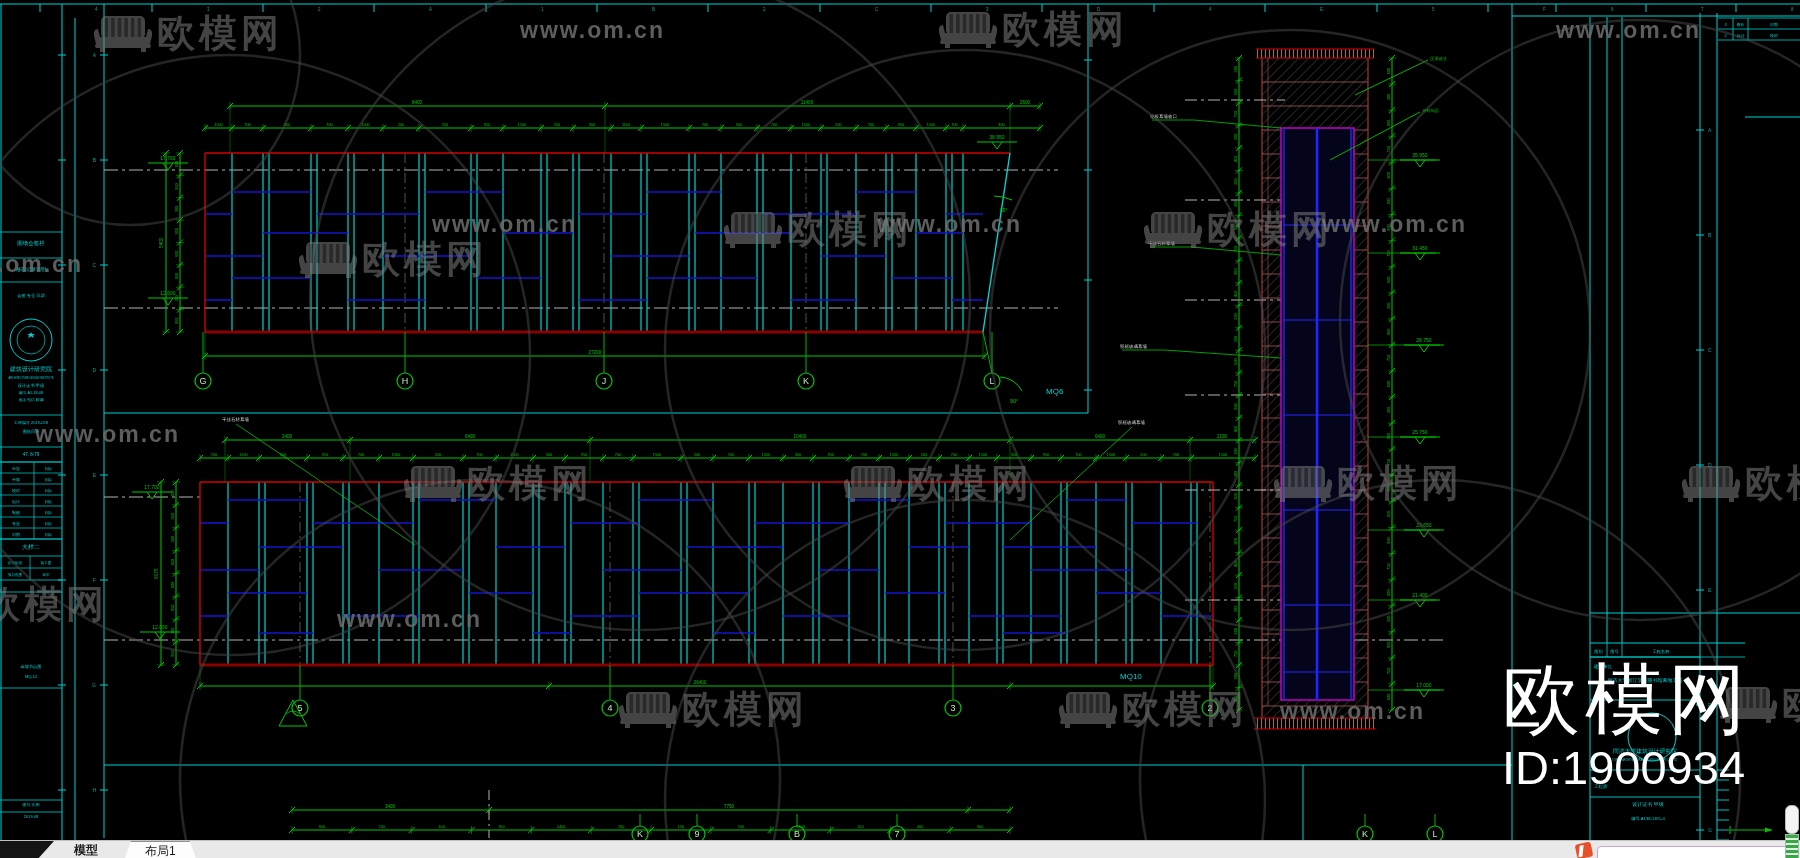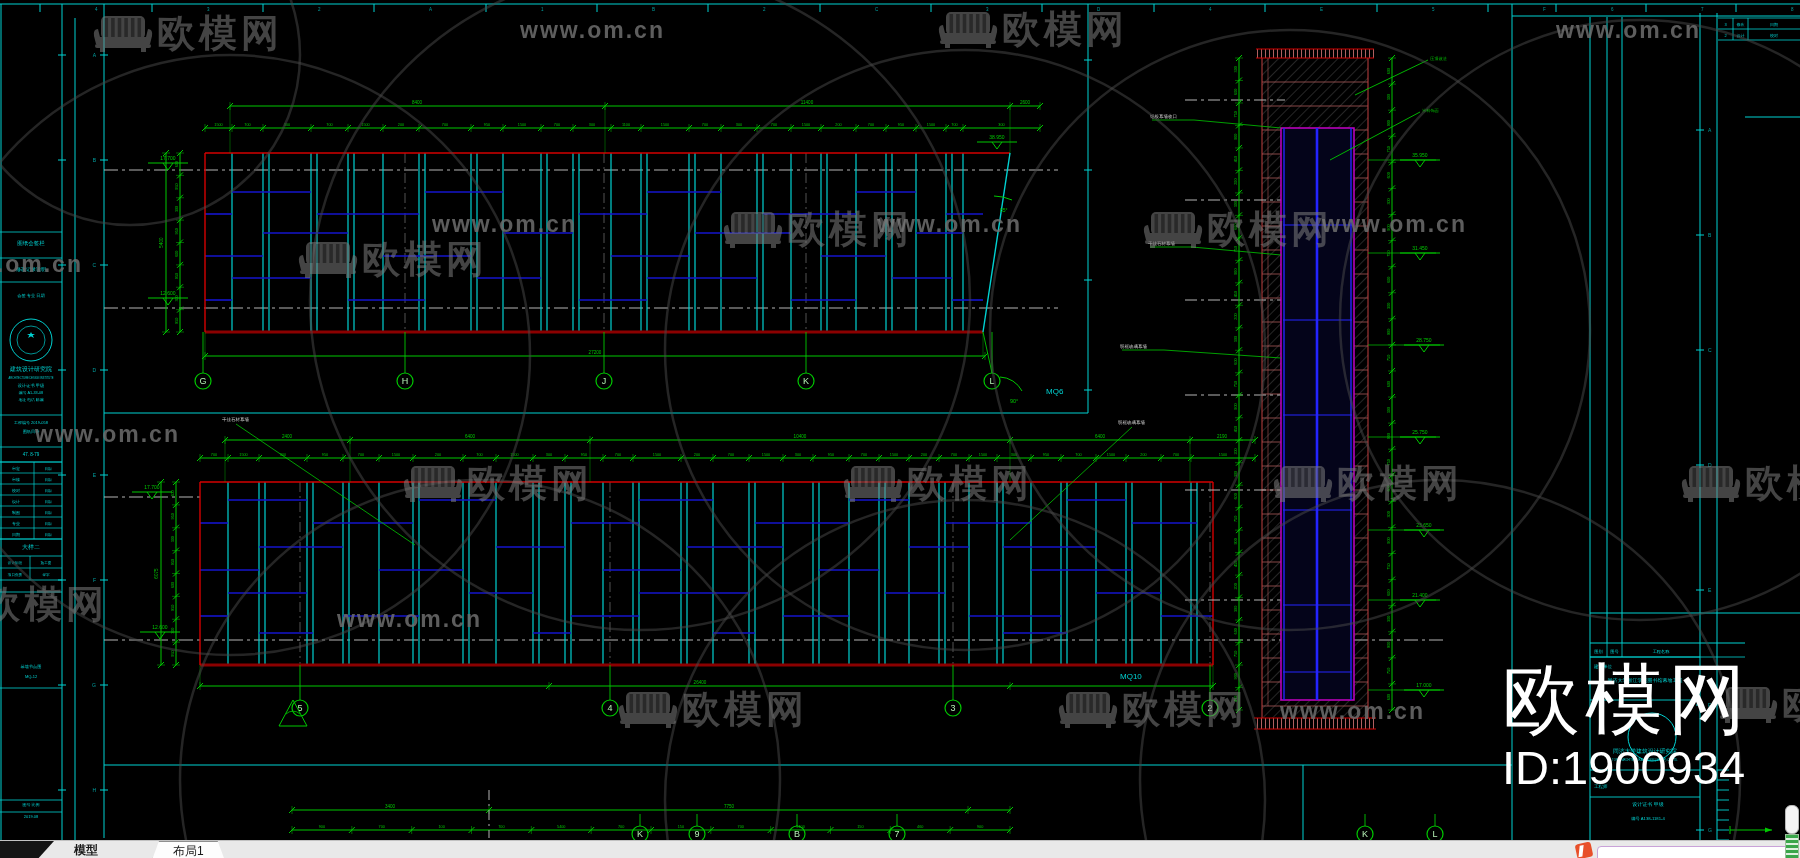--- a/index.html
+++ b/index.html
@@ -5,21 +5,21 @@
   html,body{margin:0;padding:0;background:#000;}
   .stage{position:relative;width:1800px;height:858px;background:#000;overflow:hidden;
          font-family:"Liberation Sans",sans-serif;}
   svg text{font-family:"Liberation Sans",sans-serif;}
   
   .big-wm{position:absolute;left:1502px;top:660px;color:#fff;line-height:1;z-index:30;pointer-events:none;}
   .big-wm .brand{font-size:78px;letter-spacing:5px;font-weight:400;}
   .big-wm .wmid{font-size:47px;letter-spacing:0px;font-weight:400;margin-top:6px;}
   
   .statusbar{position:absolute;left:0;top:840px;width:1800px;height:18px;background:#e9e9e9;
-             border-top:1px solid #c2c2c2;z-index:20;display:flex;align-items:stretch;gap:28px;}
+             border-top:1px solid #c2c2c2;z-index:20;display:flex;align-items:stretch;}
   .corner-wedge{position:absolute;left:0;top:0;width:54px;height:18px;background:#141414;
                 clip-path:polygon(0 0,100% 0,70% 100%,0 100%);}
   .tab{position:relative;font-size:12px;color:#1a1a1a;padding:1px 16px 0 16px;display:flex;
        align-items:center;height:17px;}
   .tab.model{margin-left:58px;font-weight:bold;}
   .tab.layout{background:#fdfdfd;border:1px solid #8f8f8f;border-bottom:none;margin-left:10px;
               clip-path:polygon(7px 0,calc(100% - 7px) 0,100% 100%,0 100%);padding:1px 20px 0 20px;}
   
   .popup{position:absolute;left:1597px;top:846px;width:198px;height:12px;background:#fff;
          border:1px solid #c9a2d8;border-radius:4px 4px 0 0;z-index:31;}

